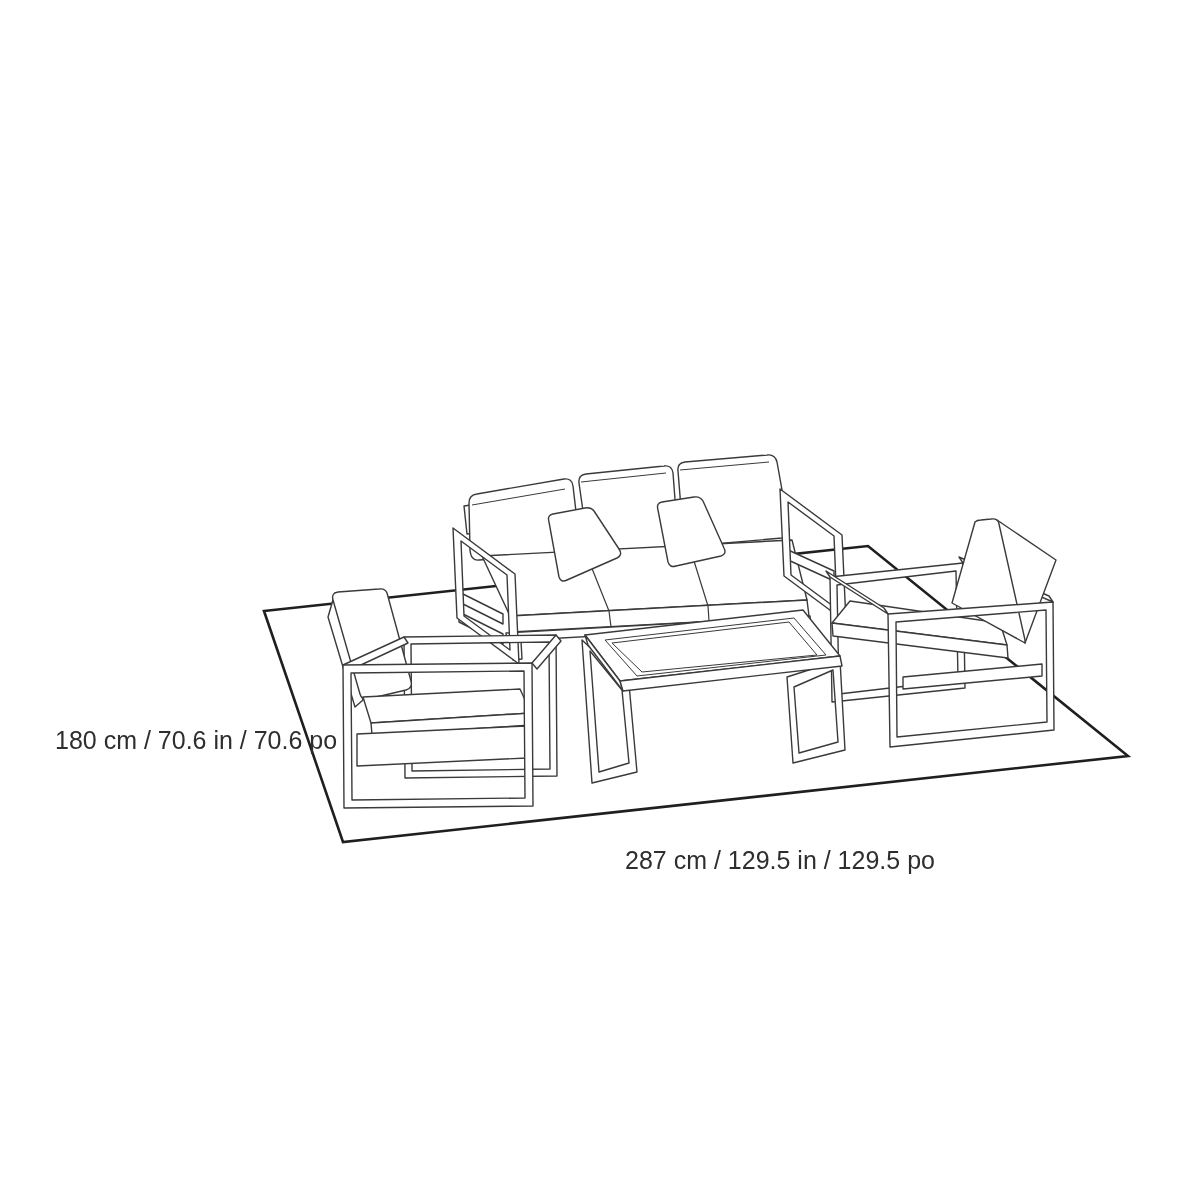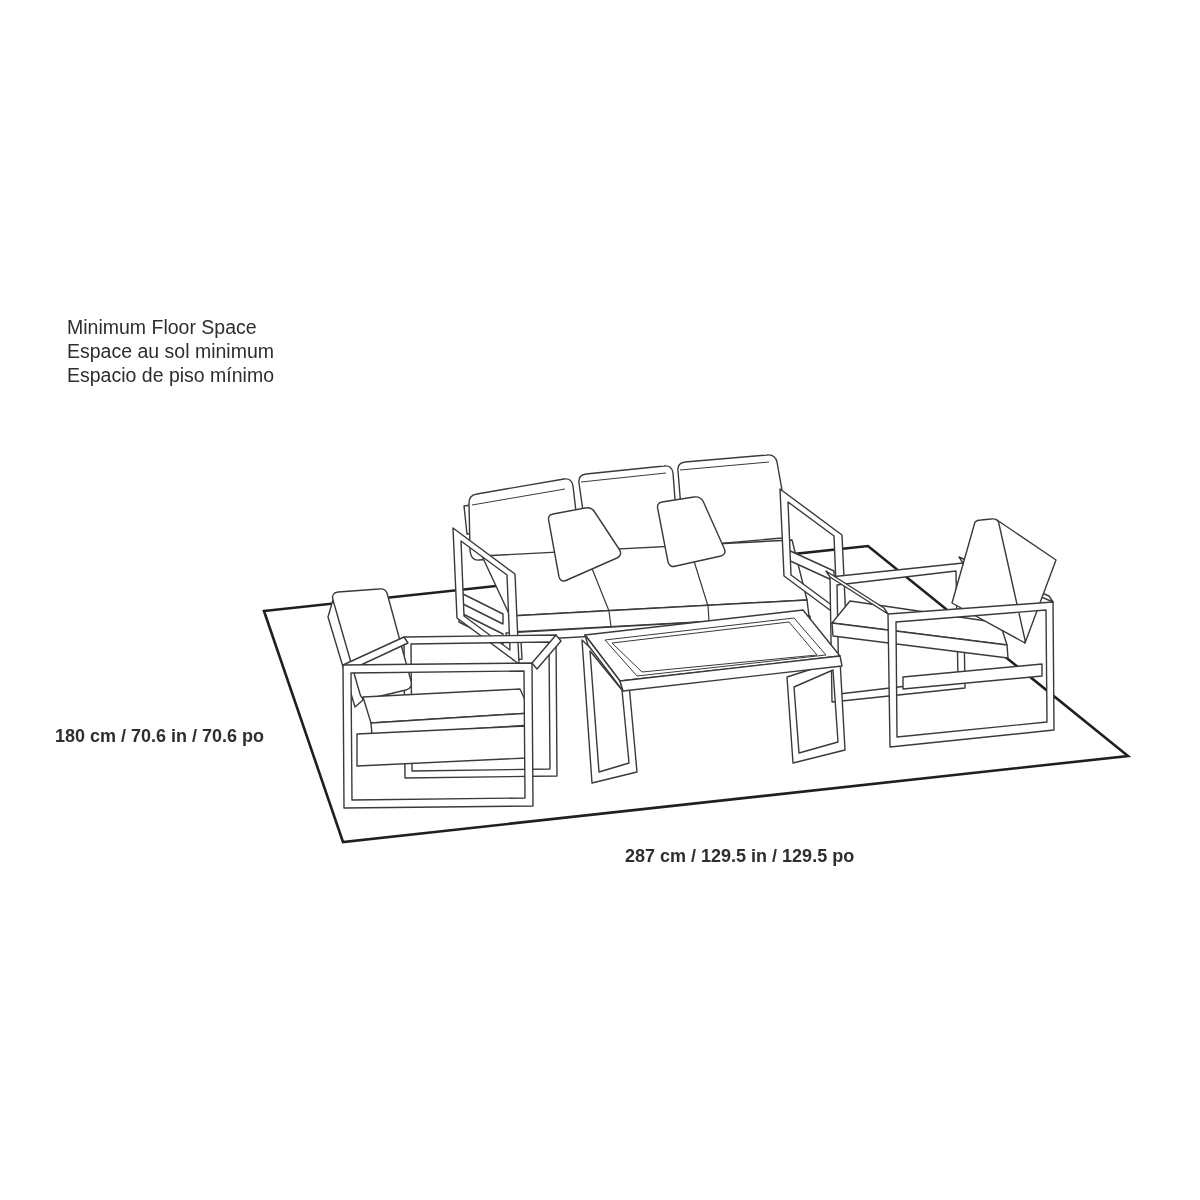--- a/index.html
+++ b/index.html
@@ -19,21 +19,21 @@
   .ln   { fill:none; stroke:var(--line); stroke-width:1.2; stroke-linecap:round; stroke-linejoin:round; }
   .thin { fill:none; stroke:var(--line); stroke-width:1; stroke-linejoin:round; }
   .floor{ fill:#ffffff; stroke:var(--floor); stroke-width:2.6; stroke-linejoin:miter; }
 
   .legend {
     position:absolute; left:67px; top:316px;
     font-size:19.5px; line-height:23.8px; font-weight:400;
     color:var(--text); white-space:nowrap;
   }
   .dim {
-    position:absolute; font-size:18px; font-weight:700;
+    position:absolute; font-size:25px; font-weight:400;
     color:var(--text); white-space:nowrap;
   }
   .dim-depth { left:55px; top:726px; }
   .dim-width { left:625px; top:846px; }
 </style>
 </head>
 <body>
 
 <div class="canvas">
 
@@ -104,22 +104,17 @@
       <path class="ring" d="M582,640 L629,684 L637,772 L592,783 Z M590,651 L622,690 L629,763 L599,772 Z"></path>
       <path class="ring" d="M787,677 L840,660 L845,750 L793,763 Z M794,687 L833,670 L838,742 L799,753 Z"></path>
       <path class="fw" d="M585,635 L803,610 L840,656 L620,681 Z"></path>
       <path class="fw" d="M585,635 L620,681 L623,691 L588,645 Z"></path>
       <path class="fw" d="M620,681 L840,656 L842,666 L623,691 Z"></path>
       <path class="thin" d="M605,640 L794,618 L826,655 L637,676 Z"></path>
       <path class="thin" d="M612,643 L789,622 L817,655 L642,672 Z"></path>
     </g>
   </svg>
 
-  <div class="legend">
-    <div>Minimum Floor Space</div>
-    <div>Espace au sol minimum</div>
-    <div>Espacio de piso mínimo</div>
-  </div>
 
   <div class="dim dim-depth">180 cm / 70.6 in / 70.6 po</div>
   <div class="dim dim-width">287 cm / 129.5 in / 129.5 po</div>
 
 </div>
 
 </body></html>

